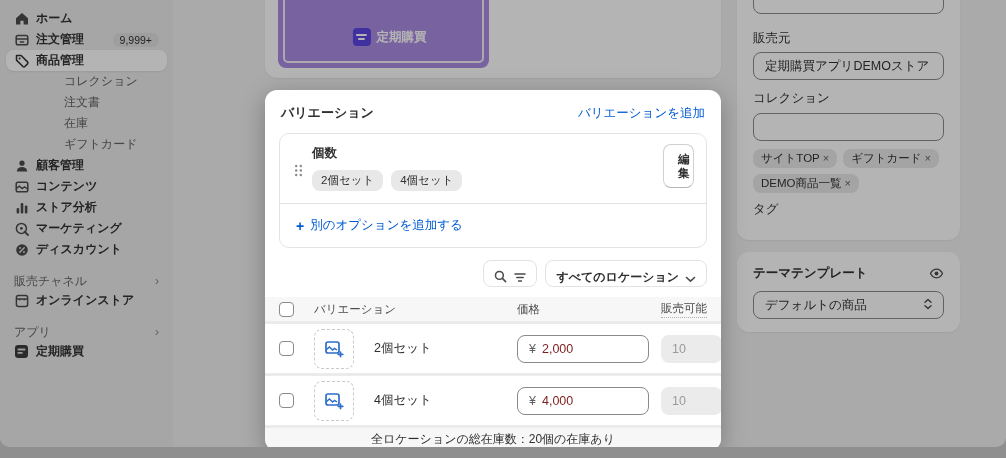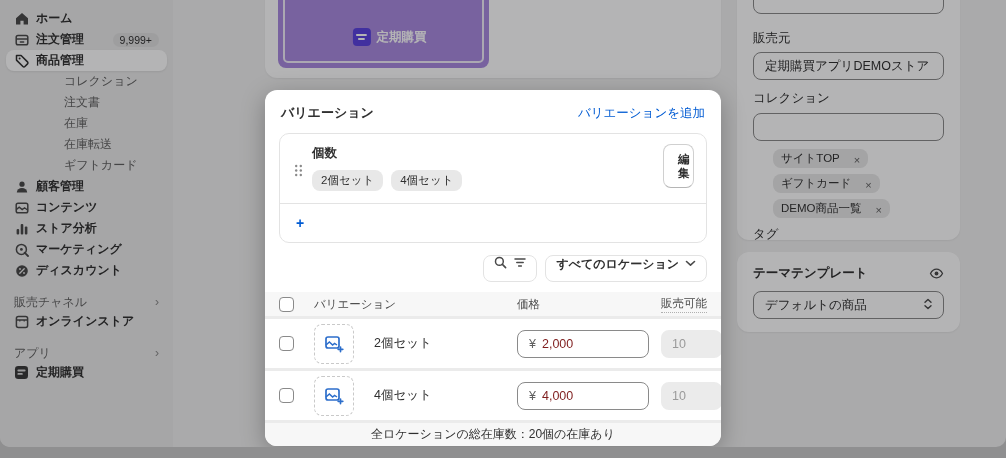--- a/index.html
+++ b/index.html
@@ -98,21 +98,21 @@
   }
   .add-option {
     border-top:1px solid #e3e3e3; padding:13px 16px; display:flex; align-items:center; gap:6px;
   }
   .add-option .plus { color:#005bd3; font-weight:700; font-size:14px; line-height:12px; }
   .var-toolbar {
     display:flex; justify-content:flex-end; align-items:center; gap:8px;
     margin:12px 14px 10px 14px;
   }
   .tool-btn {
-    display:flex; align-items:flex-start; gap:7px; height:27px;
+    display:flex; align-items:flex-end; gap:7px; height:27px;
     background:#fff; border:1px solid #e3e3e3; border-radius:8px;
     padding:0 10px; cursor:pointer; font-family:inherit;
   }
   .tool-btn.loc { font-size:12px; font-weight:600; color:#303030; gap:6px; }
   
   .vtable { width:100%; }
   .trow {
     display:grid; grid-template-columns:35px 203px 144px 74px;
     align-items:center; padding-left:14px;
   }
@@ -155,22 +155,22 @@
   }
   .rcard.c1 { height:300px; }
   .rcard.c2 { margin-top:12px; height:80px; padding:13px 16px; }
   .field-label { font-size:12.5px; color:#303030; }
   .tinput {
     width:100%; height:28px; border:1px solid #8a8a8a; border-radius:8px;
     font-size:12.5px; color:#303030; padding:0 11px; font-family:inherit; background:#fff;
   }
   .chips { display:flex; flex-wrap:wrap; gap:6px; margin-top:8px; }
   .chip {
-    display:flex; align-items:flex-end; gap:14px; background:#e8e8e8; border-radius:8px;
-    padding:2px 8px; font-size:11.5px; color:#303030;margin-left:20px;
+    display:flex; align-items:center; gap:3px; background:#e8e8e8; border-radius:8px;
+    padding:2px 8px; font-size:11.5px; color:#303030;
   }
   .chip .x { color:#616161; font-size:11px; cursor:pointer; line-height:1; }
   .c2-head { display:flex; align-items:center; justify-content:space-between; }
   .c2-head .eye { cursor:pointer; display:flex; }
   .select {
     margin-top:9px; height:28px; border:1px solid #8a8a8a; border-radius:8px;
     display:flex; align-items:center; justify-content:space-between;
     padding:0 10px 0 11px; font-size:12.5px; cursor:pointer; background:#fff;
   }
   
@@ -213,23 +213,20 @@
       <span>商品管理</span>
     </div>
     <div class="nav-item sub">
         <span>コレクション</span>
       </div>
     <div class="nav-item sub">
         <span>注文書</span>
       </div>
     <div class="nav-item sub">
         <span>在庫</span>
-      </div>
-    <div class="nav-item sub">
-        <span>在庫転送</span>
       </div>
     <div class="nav-item sub">
         <span>ギフトカード</span>
       </div>
     <div class="nav-item">
       <span class="ic">
           <svg class="sic" width="14" height="14" viewBox="0 0 14 14">
             <circle cx="7" cy="4.2" r="2.6" fill="#4a4a4a"></circle>
             <path d="M1.8 12.6 a5.2 4.6 0 0 1 10.4 0 Z" fill="#4a4a4a"></path>
           </svg>
@@ -387,20 +384,21 @@
             </svg></span>
         <div class="opt-name">個数</div>
         <div class="opt-values">
           <span class="pill">2個セット</span>
           <span class="pill">4個セット</span>
         </div>
         <button class="edit-btn">編集</button>
       </div>
       <div class="add-option">
         <span class="plus">+</span>
+        <a class="link">別のオプションを追加する</a>
       </div>
     </div>
 
     <div class="var-toolbar">
       <button class="tool-btn">
         <span><svg width="13" height="13" viewBox="0 0 13 13">
               <circle cx="5.4" cy="5.4" r="3.9" fill="none" stroke="#4a4a4a" stroke-width="1.5"></circle>
               <path d="M8.4 8.4 L11.6 11.6" stroke="#4a4a4a" stroke-width="1.6" stroke-linecap="round"></path>
             </svg></span>
         <span><svg width="12" height="11" viewBox="0 0 12 11">

